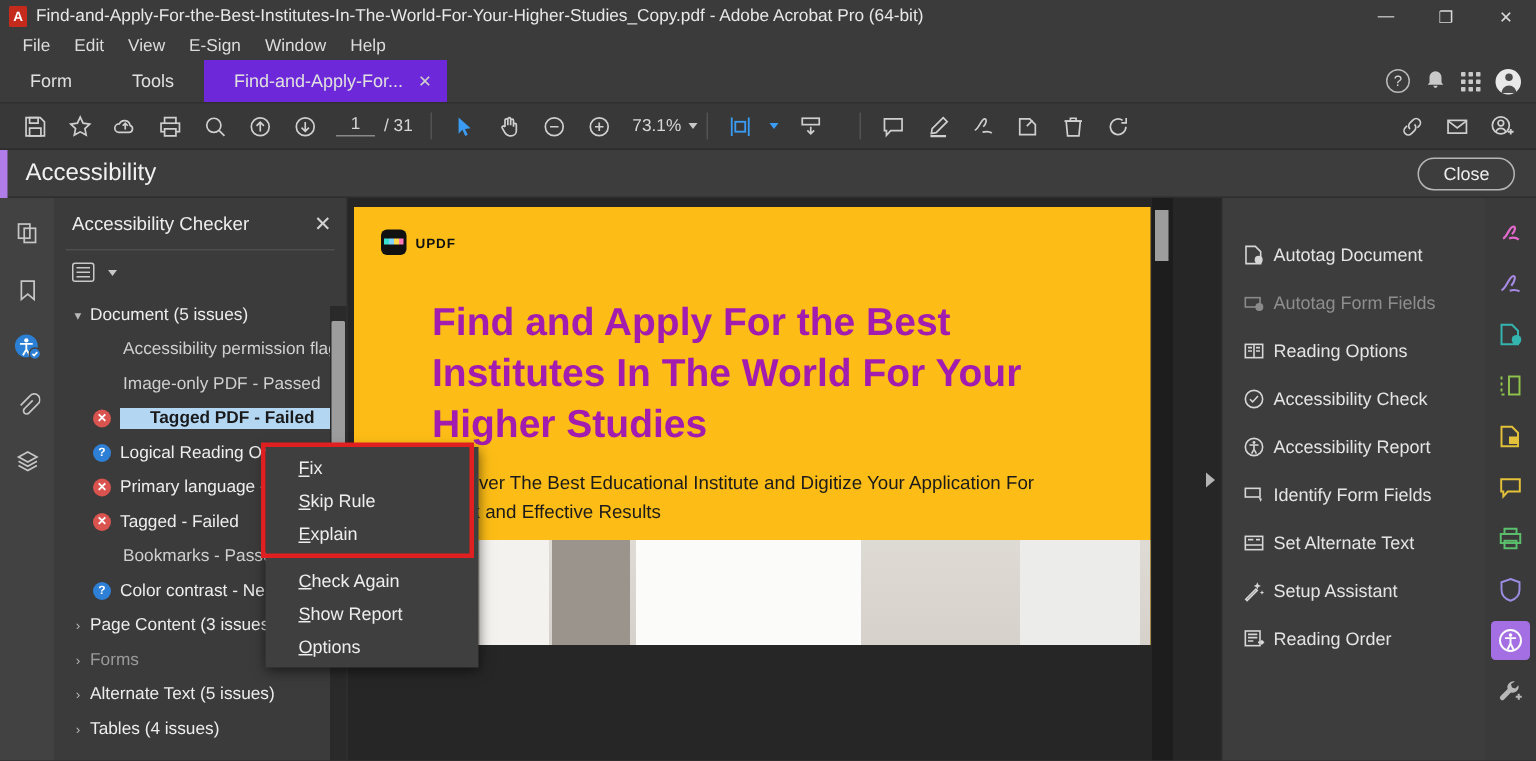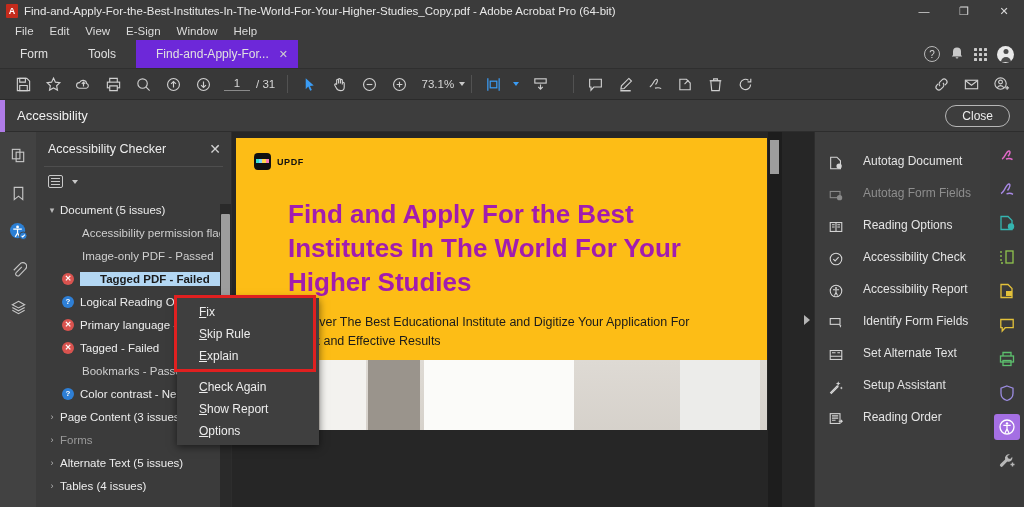--- a/index.html
+++ b/index.html
@@ -64,21 +64,21 @@
   .pagebox{ display:flex; align-items:center; gap:6px; margin:0 6px; font-size:11.5px; color:#d7d7d7;}
   .pagenum{ width:26px; text-align:center; border-bottom:1px solid #8a8a8a; padding-bottom:1px;}
   .zoomval{ font-size:11.5px; color:#d7d7d7; width:40px; text-align:right;}
   .caret{ width:0;height:0;border-left:3.5px solid transparent;border-right:3.5px solid transparent;
           border-top:4px solid #c8c8c8; margin-left:5px;}
 
   
   .acc-banner{ height:32px; background:#3d3d3d; display:flex; align-items:center;
                position:relative; border-bottom:1px solid #2d2d2d;}
   .acc-banner .accent{ width:5px; height:32px; background:#b07ce8; }
-  .acc-banner .lbl{ font-size:13px; color:#f0f0f0; margin-left:12px; }
+  .acc-banner .lbl{ font-size:16px; color:#f0f0f0; margin-left:12px; }
   .close-btn{ position:absolute; right:14px; top:5px; height:22px; padding:0 16px;
               border:1px solid #b6b6b6; border-radius:11px; color:#ededed; font-size:12px;
               display:flex; align-items:center; }
 
   
   .body{ position:absolute; left:0; top:132px; right:0; bottom:0; display:flex; }
 
   .leftrail{ width:36px; background:#424242; padding-top:12px; display:flex;
              flex-direction:column; align-items:center; gap:16px; }
   .rail-ic{ width:22px;height:22px; display:flex;align-items:center;justify-content:center;
@@ -130,21 +130,21 @@
   .win3{ position:absolute; left:420px; top:0; width:80px; height:100%; background:#ececea;}
 
   .doc-vscroll{ position:absolute; left:536px; top:0; width:14px; bottom:0; background:#1d1d1d;}
   .doc-vthumb{ position:absolute; left:2px; top:8px; width:9px; height:34px; background:#9d9d9d;}
   .doc-handle{ position:absolute; right:4px; top:50%; transform:translateY(-50%);
                width:0;height:0;border-top:5px solid transparent;border-bottom:5px solid transparent;
                border-left:6px solid #b4b4b4;}
 
   
   .rightpanel{ width:176px; background:#3d3d3d; padding-top:22px; border-left:1px solid #2d2d2d;}
-  .rp-item{ display:flex; height:32px; padding-left:12px; gap:18px;
+  .rp-item{ display:flex; align-items:center; height:32px; padding-left:12px; gap:4px;
             font-size:12px; color:#e4e4e4;}
   .rp-item.disabled{ color:#8e8e8e; }
   .rp-ic{ width:18px;height:18px;display:flex;align-items:center;justify-content:center;color:#d6d6d6;}
   .rp-item.disabled .rp-ic{ color:#8a8a8a; }
 
   .rightrail{ width:34px; background:#3a3a3a; padding-top:10px; display:flex; flex-direction:column;
               align-items:center; gap:8px; }
   .rr-ic{ width:26px;height:26px;display:flex;align-items:center;justify-content:center;border-radius:3px;}
   .rr-ic.sel{ background:#a46fe3; }
 

